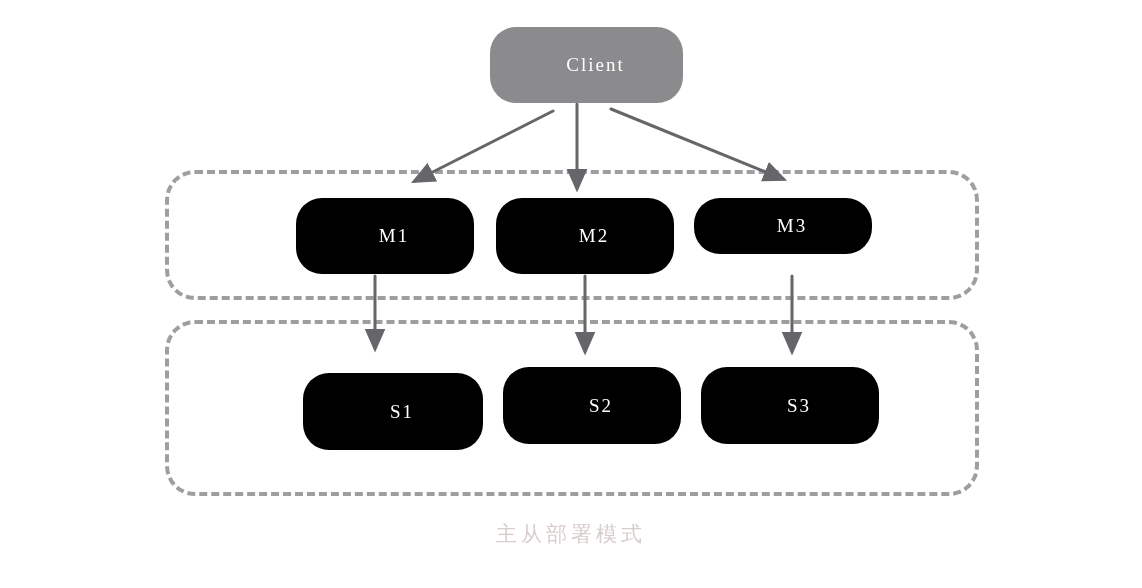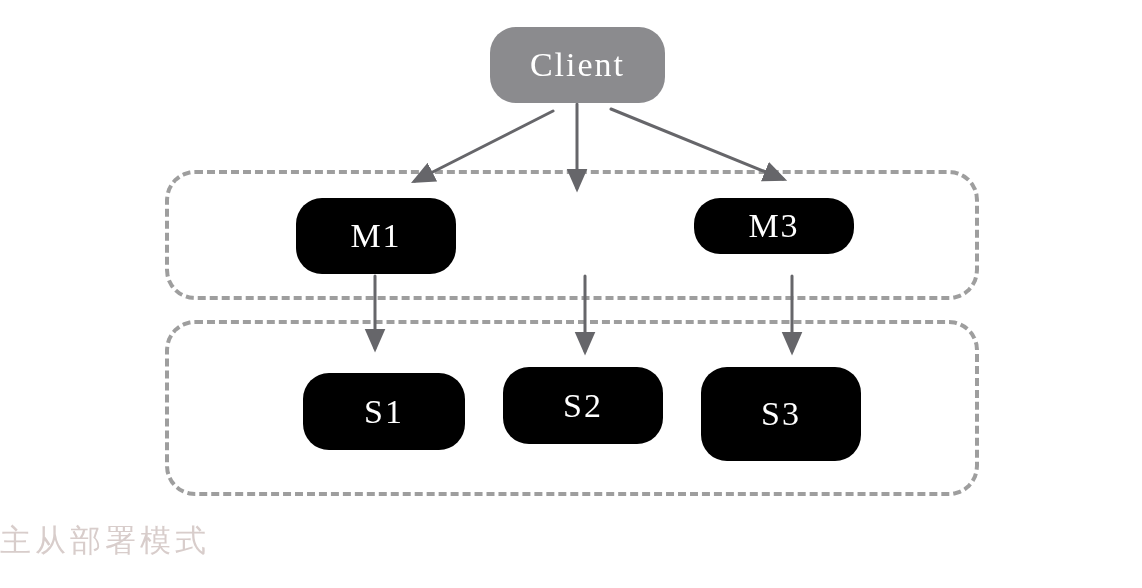--- a/index.html
+++ b/index.html
@@ -15,40 +15,41 @@
     overflow: hidden;
     font-family: "DejaVu Sans", sans-serif;
   }
   .node {
     position: absolute;
     display: flex;
     align-items: center;
     justify-content: center;
     border-radius: 26px;
     color: #ffffff;
-    font-size: 34px;
+    font-size: 19px;
     letter-spacing: 2px;
     font-family: cursive;
+    padding-left: 18px;
   }
   .client-node {
     left: 490px;
     top: 27px;
     width: 175px;
     height: 76px;
     background: #8b8b8e;
   }
   .salmon {
     background: #000000;
   }
   .m1 { left: 296px; top: 198px; width: 160px; height: 76px; }
   .m2 { left: 496px; top: 198px; width: 160px; height: 76px; }
   .m3 { left: 694px; top: 198px; width: 160px; height: 56px; }
   .s1 { left: 303px; top: 373px; width: 162px; height: 77px; }
   .s2 { left: 503px; top: 367px; width: 160px; height: 77px; align-items: center; }
-  .s3 { left: 701px; top: 367px; width: 160px; height: 94px; }
+  .s3 { left: 701px; top: 367px; width: 160px; height: 77px; }
   .group {
     position: absolute;
     border: 4px dashed #9e9e9e;
     border-radius: 30px;
     background: transparent;
   }
   .group-masters {
     left: 165px;
     top: 170px;
     width: 806px;
@@ -66,21 +67,22 @@
     top: 0;
     width: 1142px;
     height: 588px;
     pointer-events: none;
   }
   .caption {
     position: absolute;
     left: 0;
     top: 520px;
     width: 1142px;
-    font-size: 31px;
+    text-align: center;
+    font-size: 21px;
     letter-spacing: 4px;
     color: #d8cdcb;
     font-family: "DejaVu Sans", sans-serif;
   }
 </style>
 </head>
 <body>
 
 <div class="canvas">
 
@@ -103,20 +105,23 @@
     </g>
   </svg>
 
   <div class="node client-node">
     <span>Client</span>
   </div>
 
   <div class="node salmon m1">
     <span>M1</span>
   </div>
+  <div class="node salmon m2">
+    <span>M2</span>
+  </div>
   <div class="node salmon m3">
     <span>M3</span>
   </div>
 
   <div class="node salmon s1">
     <span>S1</span>
   </div>
   <div class="node salmon s2">
     <span>S2</span>
   </div>

